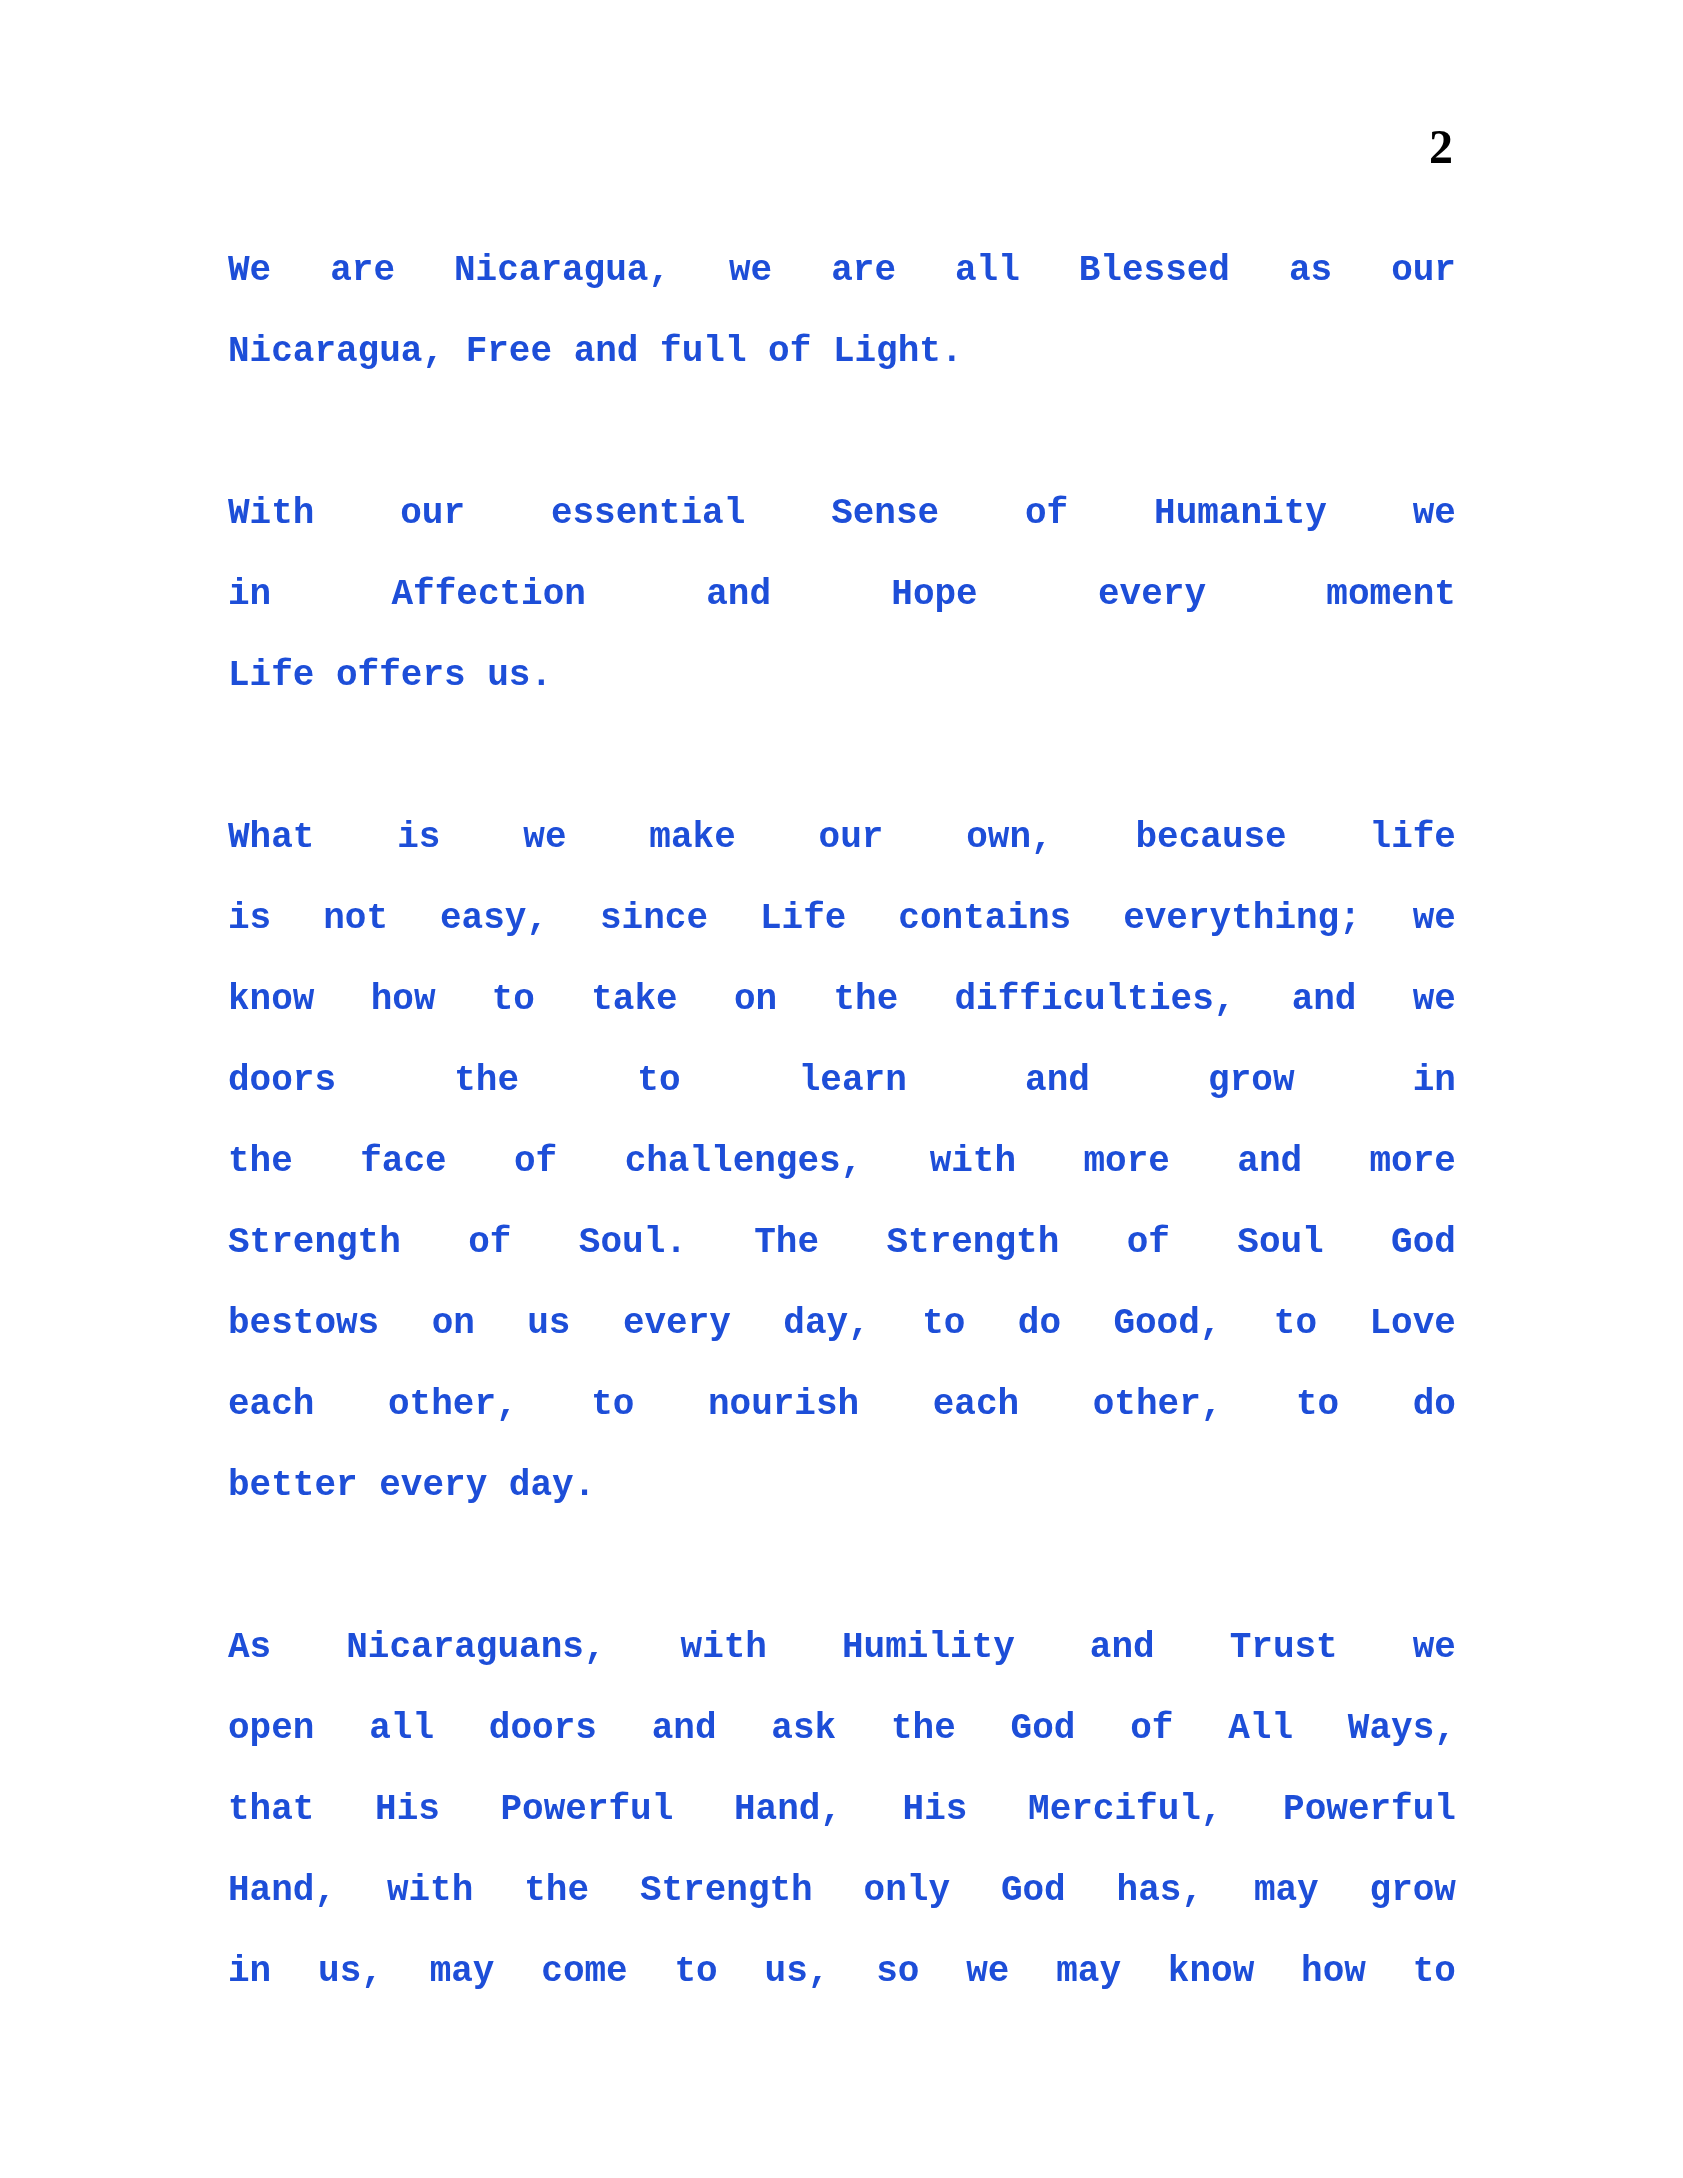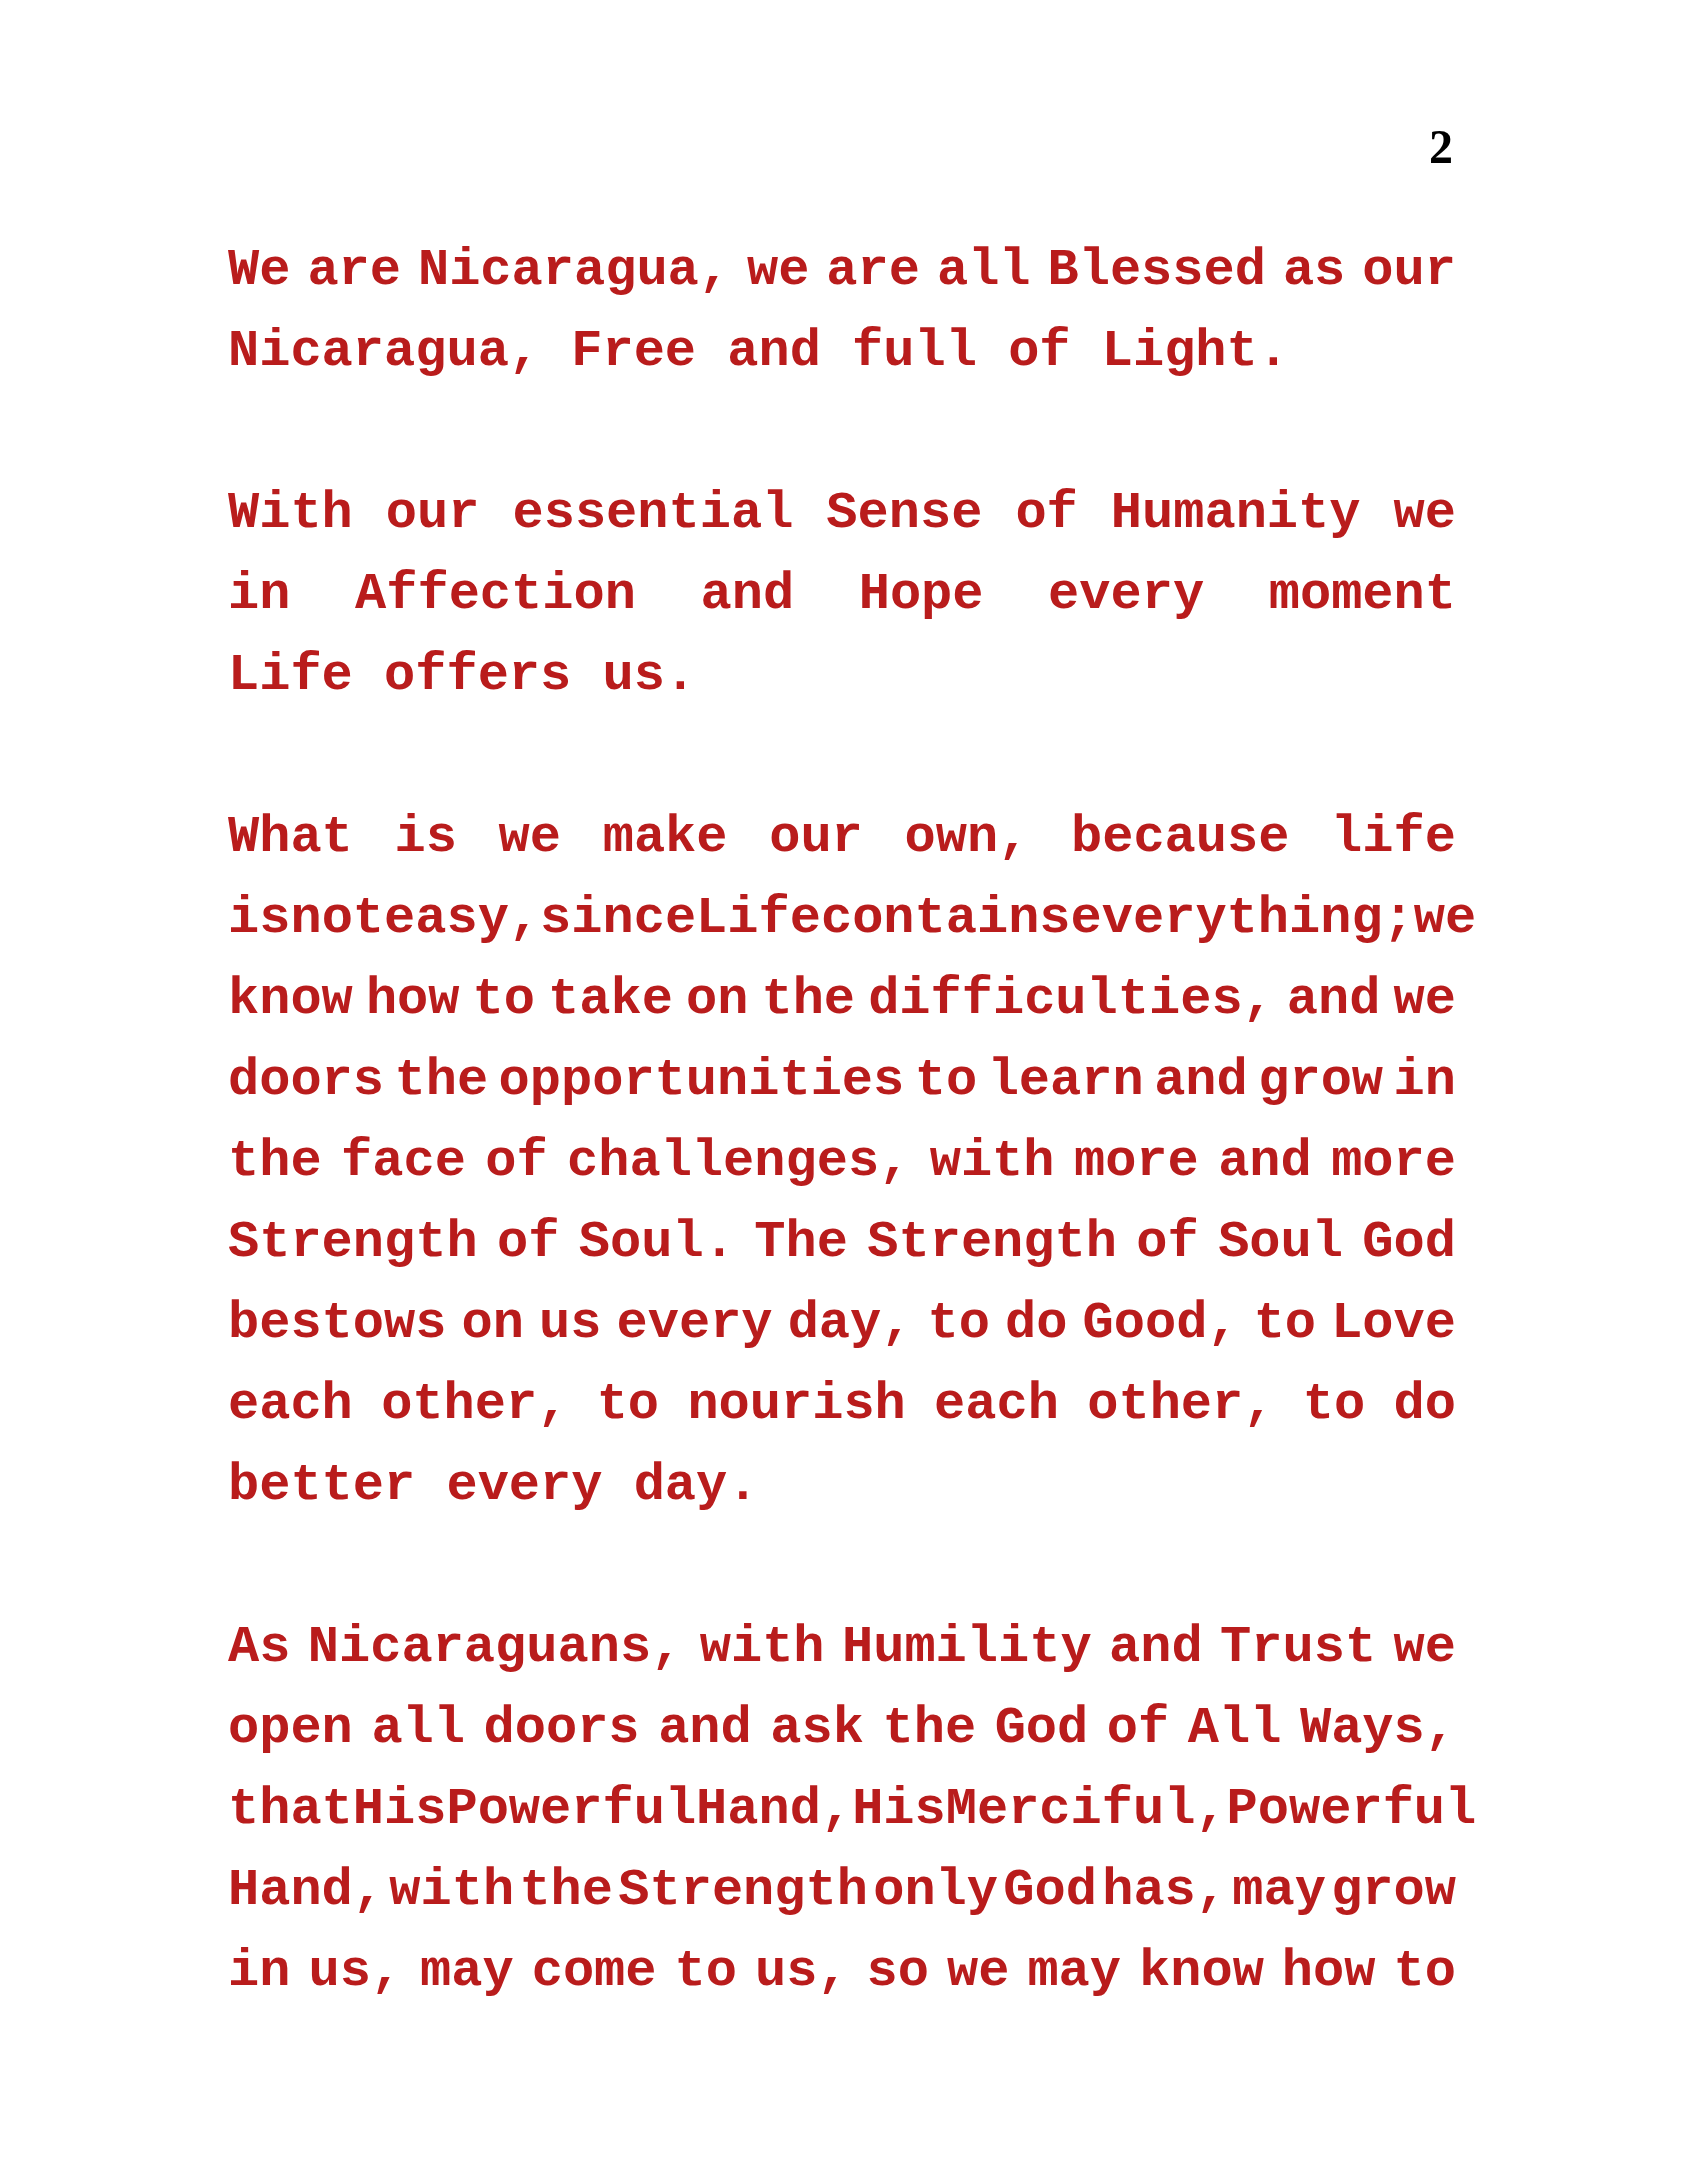--- a/index.html
+++ b/index.html
@@ -27,22 +27,22 @@
     line-height: 48px;
     color: #000000;
   }
   .document-body {
     position: absolute;
     left: 228px;
     top: 230px;
     width: 1228px;
     font-family: "Liberation Mono", "DejaVu Sans Mono", monospace;
     font-weight: bold;
-    font-size: 52px;
-    color: #b91c1c;
+    font-size: 36px;
+    color: #1d4ed8;
   }
   .paragraph { margin: 0 0 81px 0; }
   .paragraph:last-child { margin-bottom: 0; }
   .line {
     height: 81px;
     line-height: 81px;
     white-space: pre;
   }
   .line.justified {
     display: flex;
@@ -62,21 +62,21 @@
       </div>
       <div class="paragraph">
         <div class="line justified"><span>With</span><span>our</span><span>essential</span><span>Sense</span><span>of</span><span>Humanity</span><span>we</span></div>
         <div class="line justified"><span>in</span><span>Affection</span><span>and</span><span>Hope</span><span>every</span><span>moment</span></div>
         <div class="line">Life offers us.</div>
       </div>
       <div class="paragraph">
         <div class="line justified"><span>What</span><span>is</span><span>we</span><span>make</span><span>our</span><span>own,</span><span>because</span><span>life</span></div>
         <div class="line justified"><span>is</span><span>not</span><span>easy,</span><span>since</span><span>Life</span><span>contains</span><span>everything;</span><span>we</span></div>
         <div class="line justified"><span>know</span><span>how</span><span>to</span><span>take</span><span>on</span><span>the</span><span>difficulties,</span><span>and</span><span>we</span></div>
-        <div class="line justified"><span>doors</span><span>the</span><span>opportunities</span><span>to</span><span>learn</span><span>and</span><span>grow</span><span>in</span></div>
+        <div class="line justified"><span>doors</span><span>the</span><span>to</span><span>learn</span><span>and</span><span>grow</span><span>in</span></div>
         <div class="line justified"><span>the</span><span>face</span><span>of</span><span>challenges,</span><span>with</span><span>more</span><span>and</span><span>more</span></div>
         <div class="line justified"><span>Strength</span><span>of</span><span>Soul.</span><span>The</span><span>Strength</span><span>of</span><span>Soul</span><span>God</span></div>
         <div class="line justified"><span>bestows</span><span>on</span><span>us</span><span>every</span><span>day,</span><span>to</span><span>do</span><span>Good,</span><span>to</span><span>Love</span></div>
         <div class="line justified"><span>each</span><span>other,</span><span>to</span><span>nourish</span><span>each</span><span>other,</span><span>to</span><span>do</span></div>
         <div class="line">better every day.</div>
       </div>
       <div class="paragraph">
         <div class="line justified"><span>As</span><span>Nicaraguans,</span><span>with</span><span>Humility</span><span>and</span><span>Trust</span><span>we</span></div>
         <div class="line justified"><span>open</span><span>all</span><span>doors</span><span>and</span><span>ask</span><span>the</span><span>God</span><span>of</span><span>All</span><span>Ways,</span></div>
         <div class="line justified"><span>that</span><span>His</span><span>Powerful</span><span>Hand,</span><span>His</span><span>Merciful,</span><span>Powerful</span></div>

